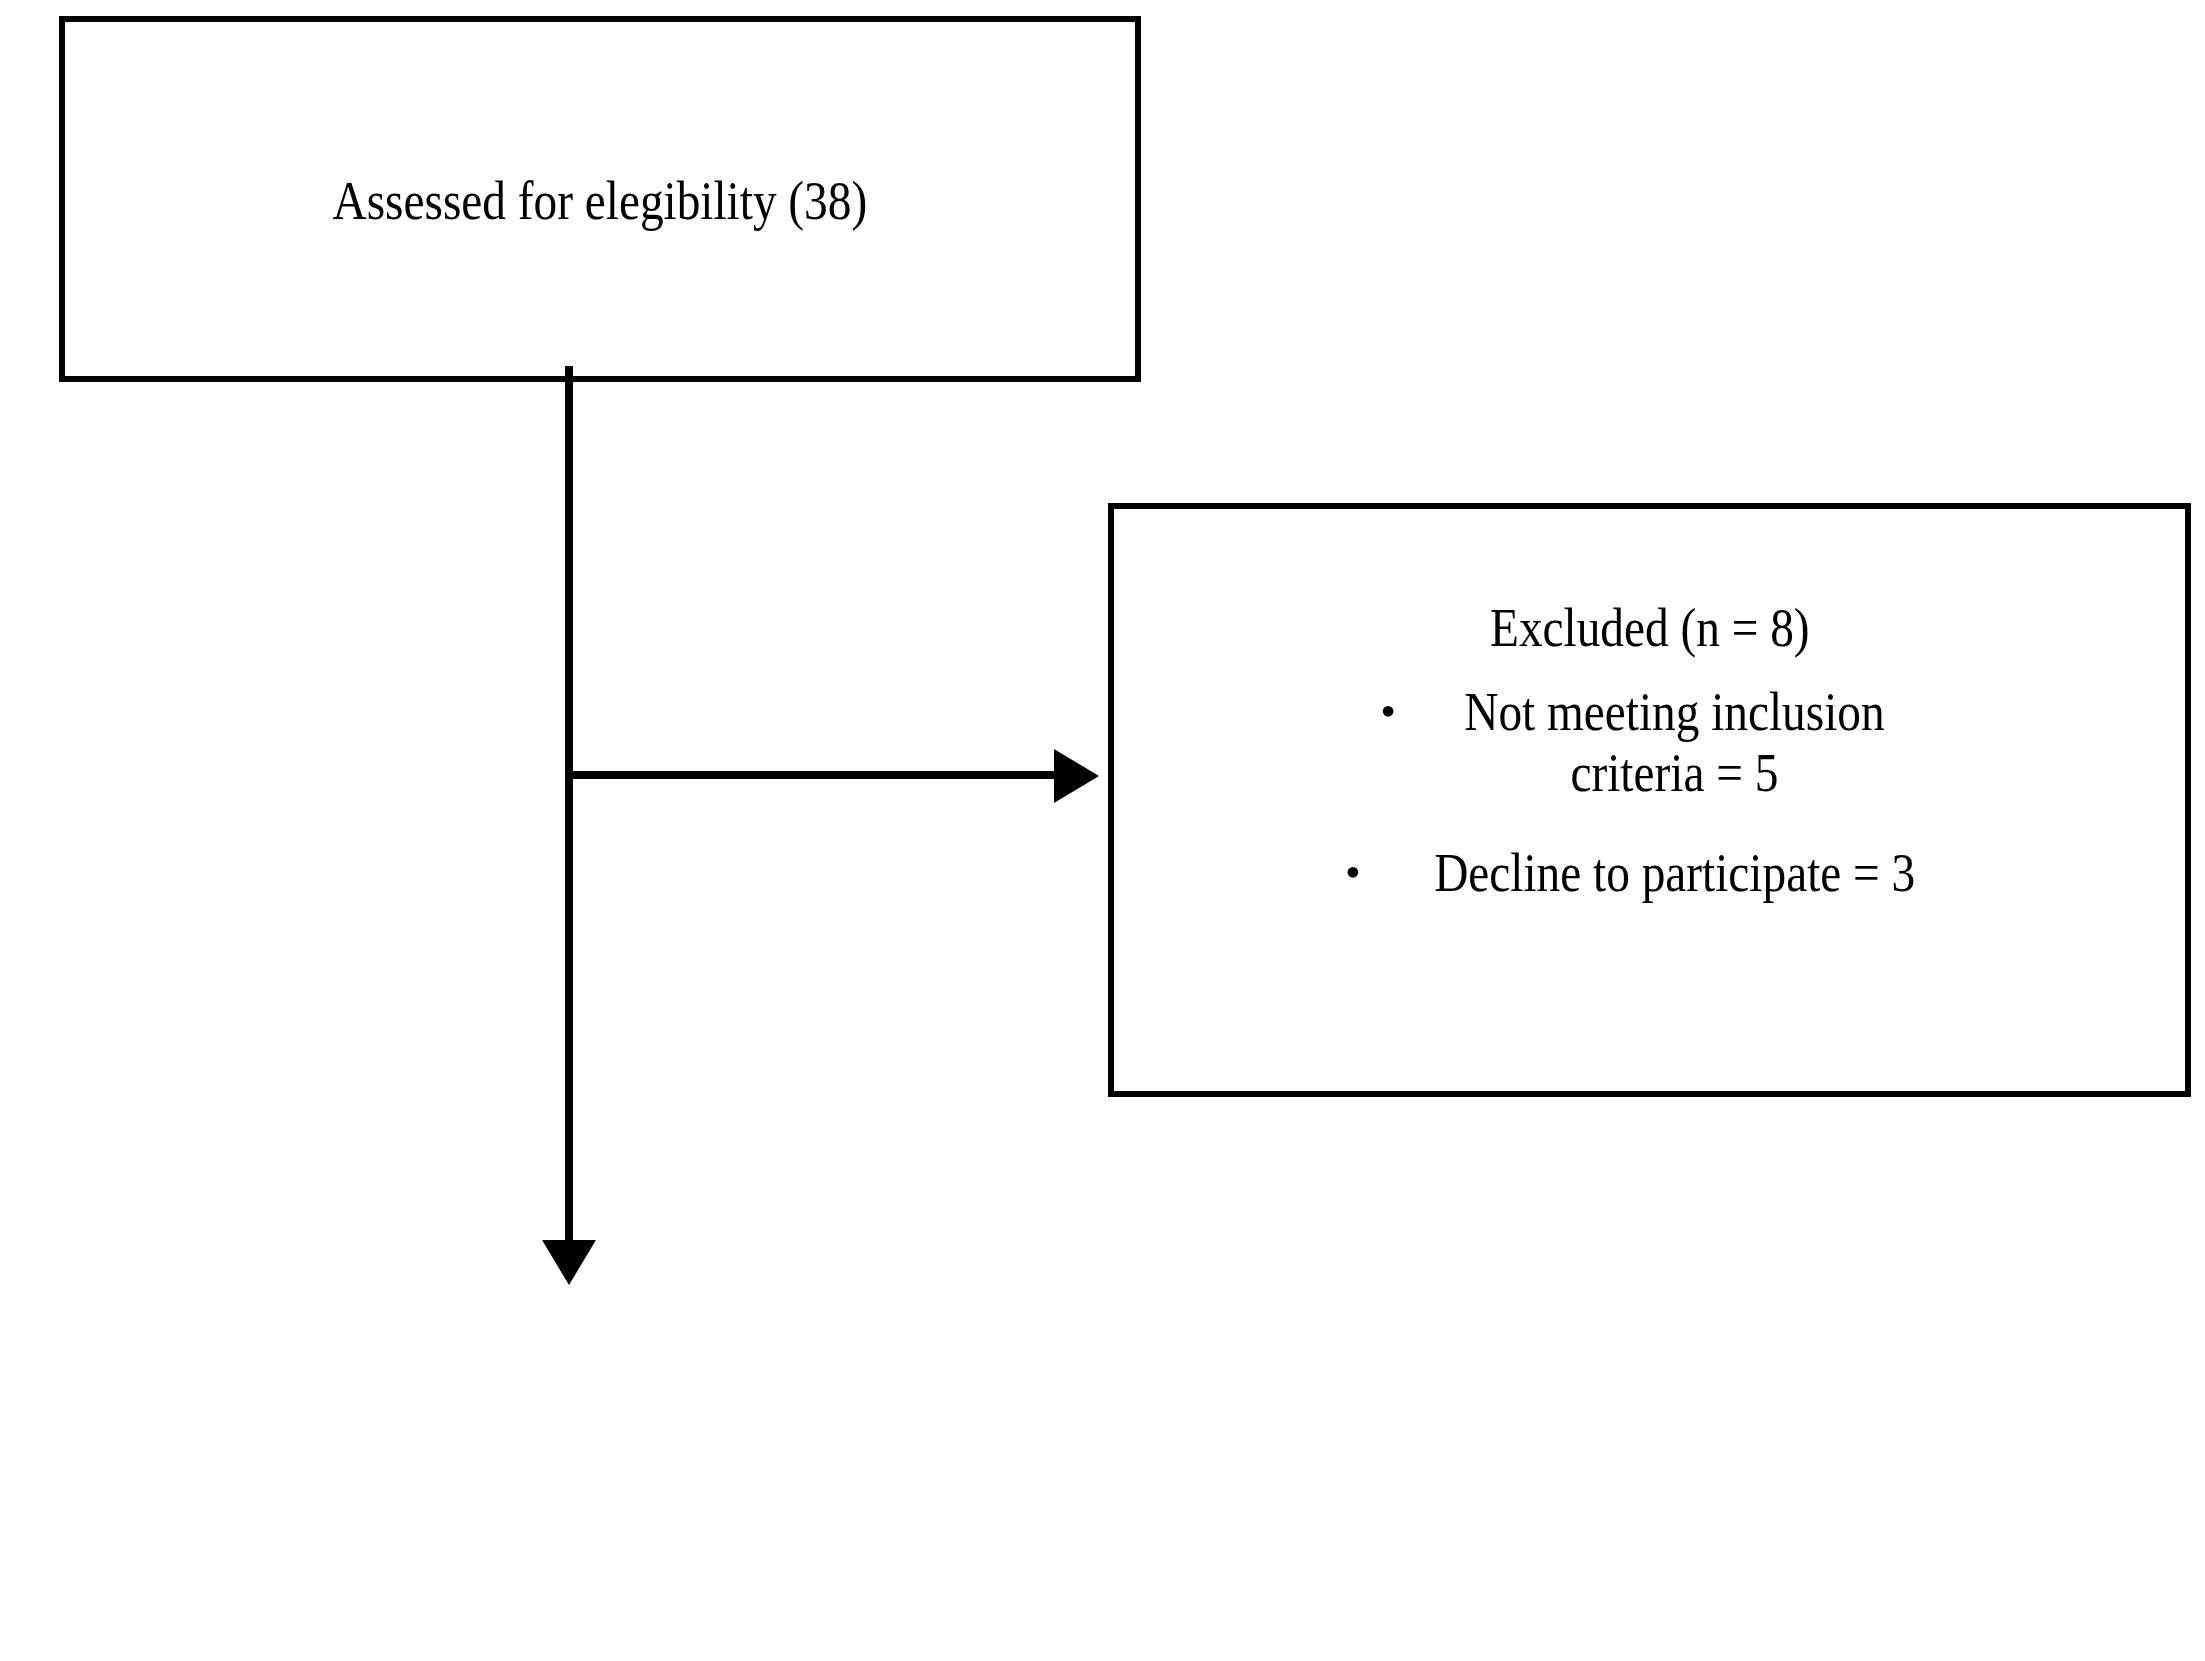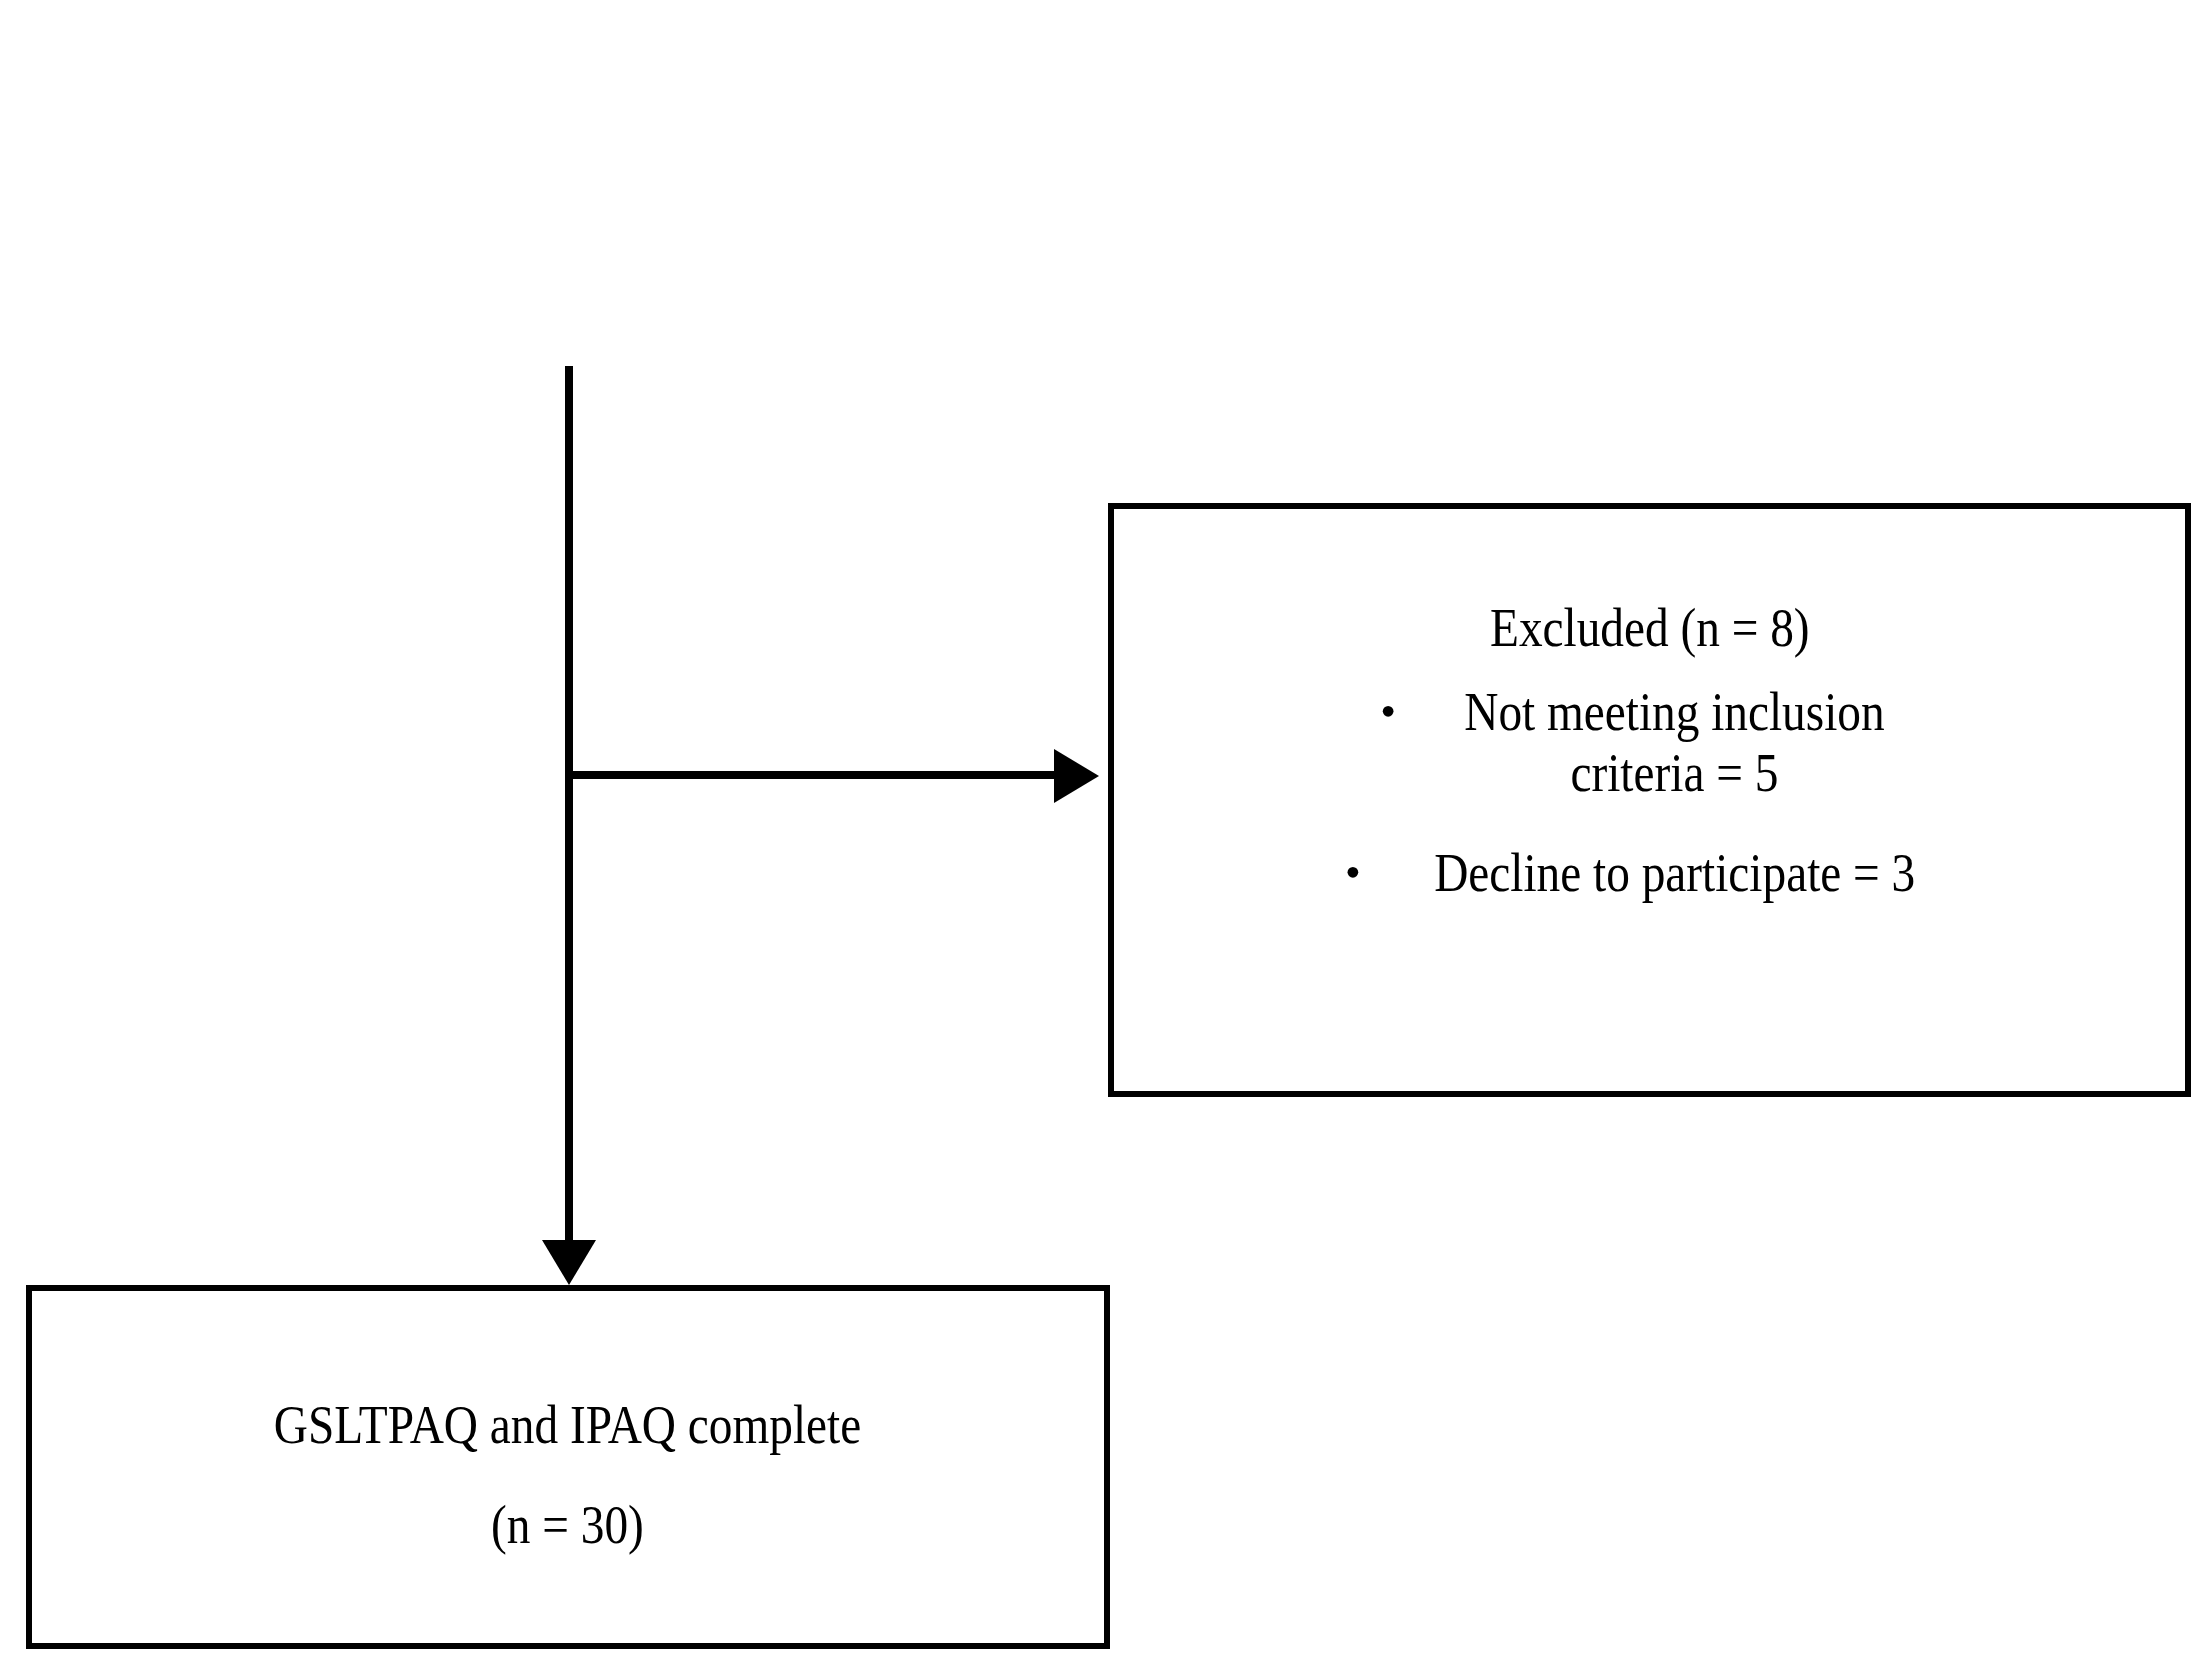--- a/index.html
+++ b/index.html
@@ -168,42 +168,39 @@
   #connector-right-arrow {
     left: 1054px;
     top: 749px;
   }
 </style>
 </head>
 <body>
 
 <div id="canvas">
 
+  <div class="flow-box" id="box-eligibility">
+    <div class="box-text">Assessed for elegibility (38)</div>
+  </div>
 
   <div class="flow-box" id="box-excluded">
     <div class="excl-title">Excluded (n = 8)</div>
     <ul class="excl-list">
       <li class="excl-item">
         <span class="excl-bullet">•</span>
         <span class="excl-label">Not meeting inclusion
 criteria = 5</span>
       </li>
       <li class="excl-item">
         <span class="excl-bullet">•</span>
         <span class="excl-label">Decline to participate = 3</span>
       </li>
     </ul>
   </div>
 
-  <div class="flow-box" id="box-complete">
-    <div class="complete-block">
-      <div class="complete-line1">GSLTPAQ and IPAQ complete</div>
-      <div class="complete-line2">(n = 30)</div>
-    </div>
-  </div>
 
   <div class="vline" id="connector-vertical"></div>
   <div class="arrow-down" id="connector-down-arrow"></div>
 
   <div class="hline" id="connector-horizontal"></div>
   <div class="arrow-right" id="connector-right-arrow"></div>
 
 </div>
 
 

